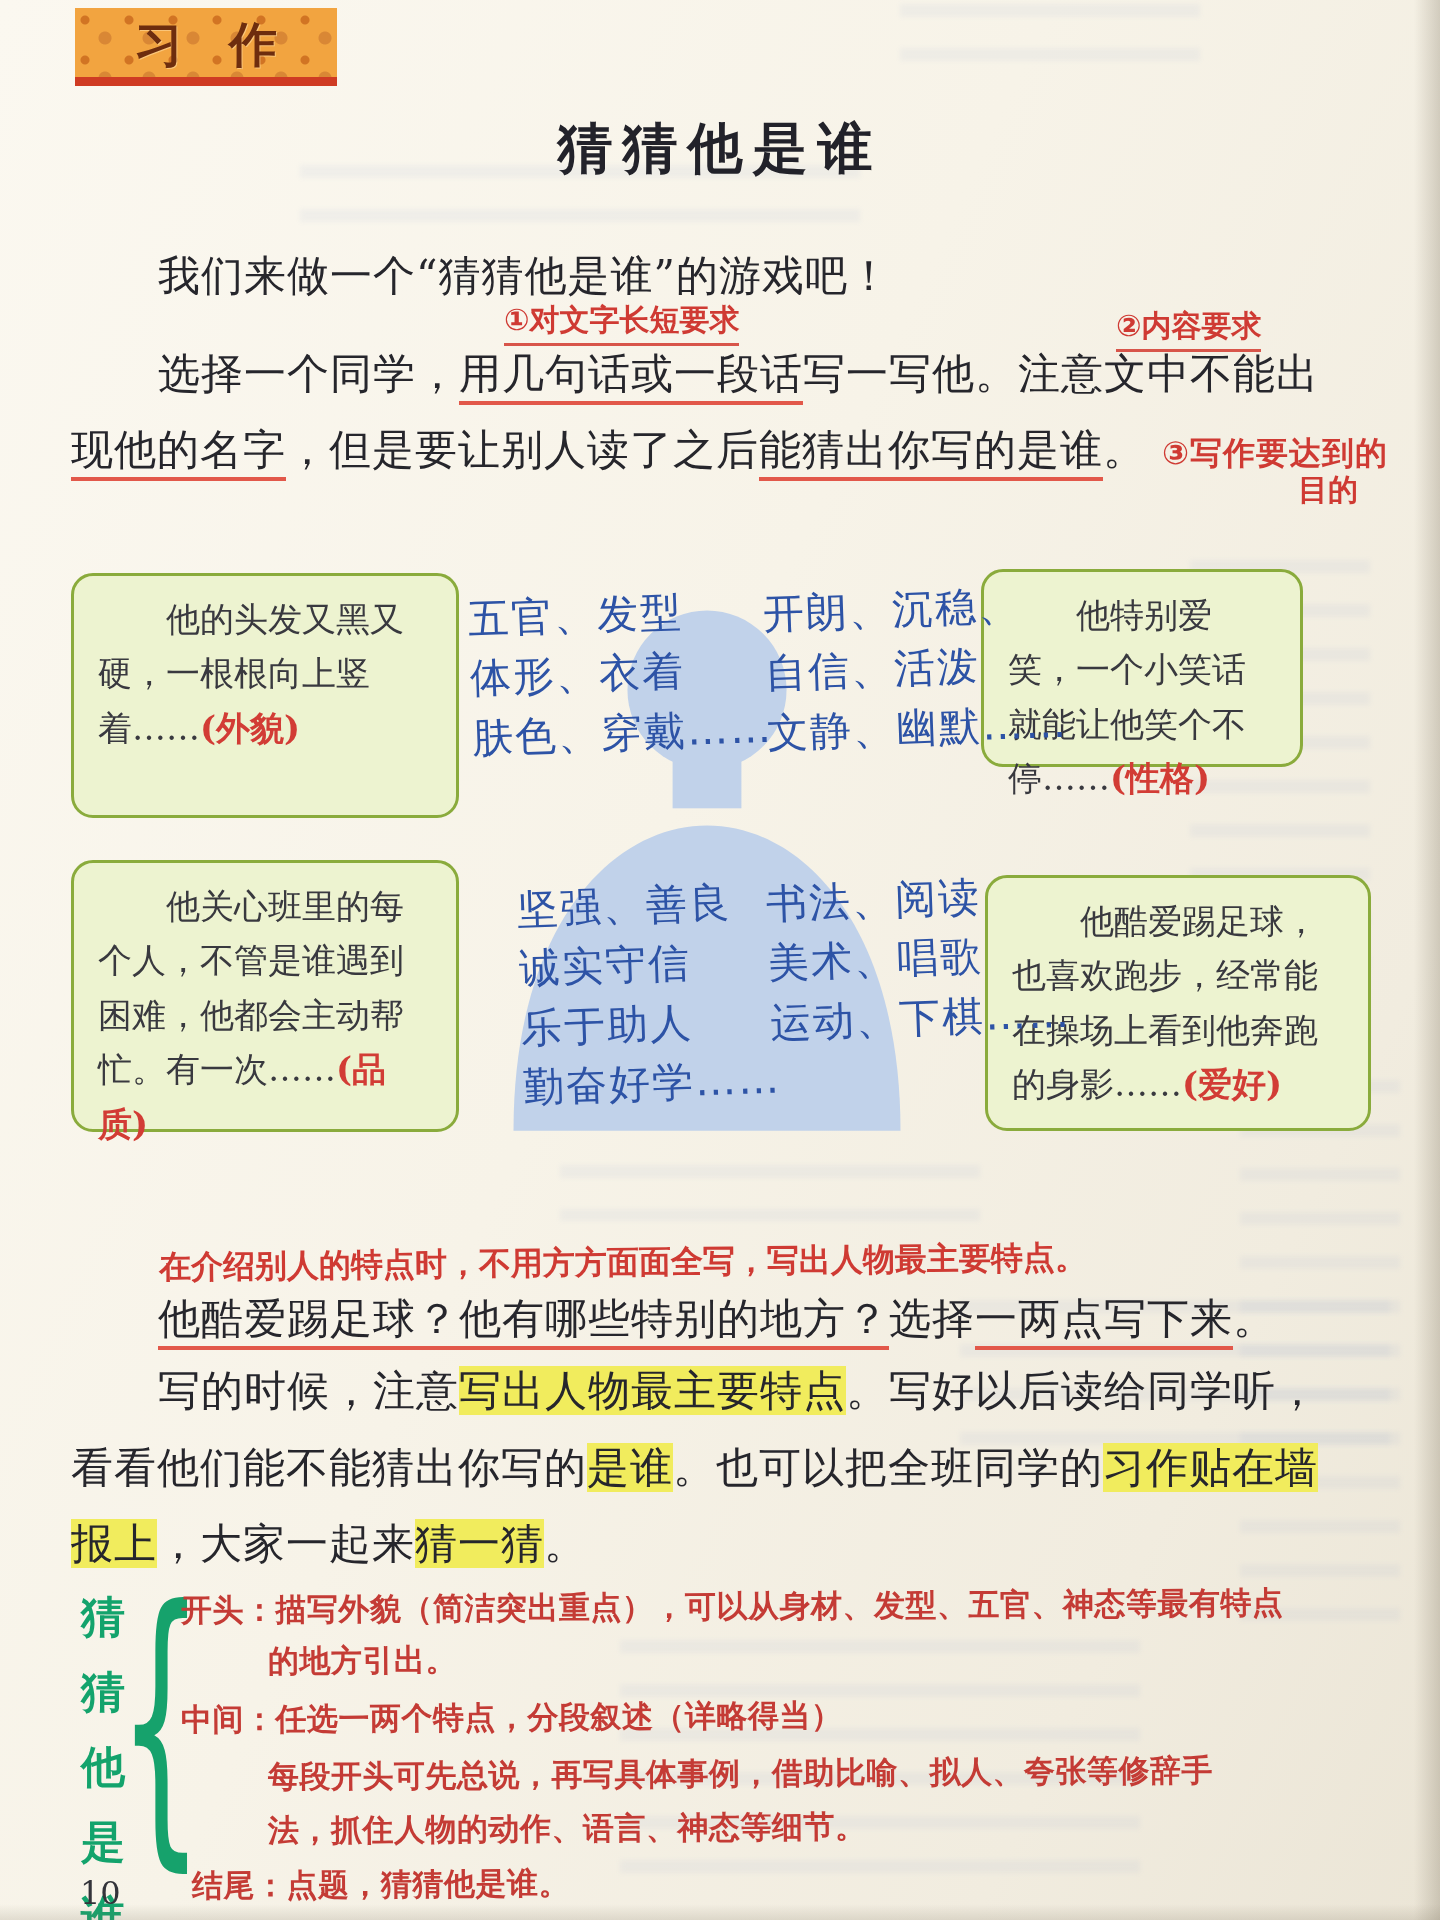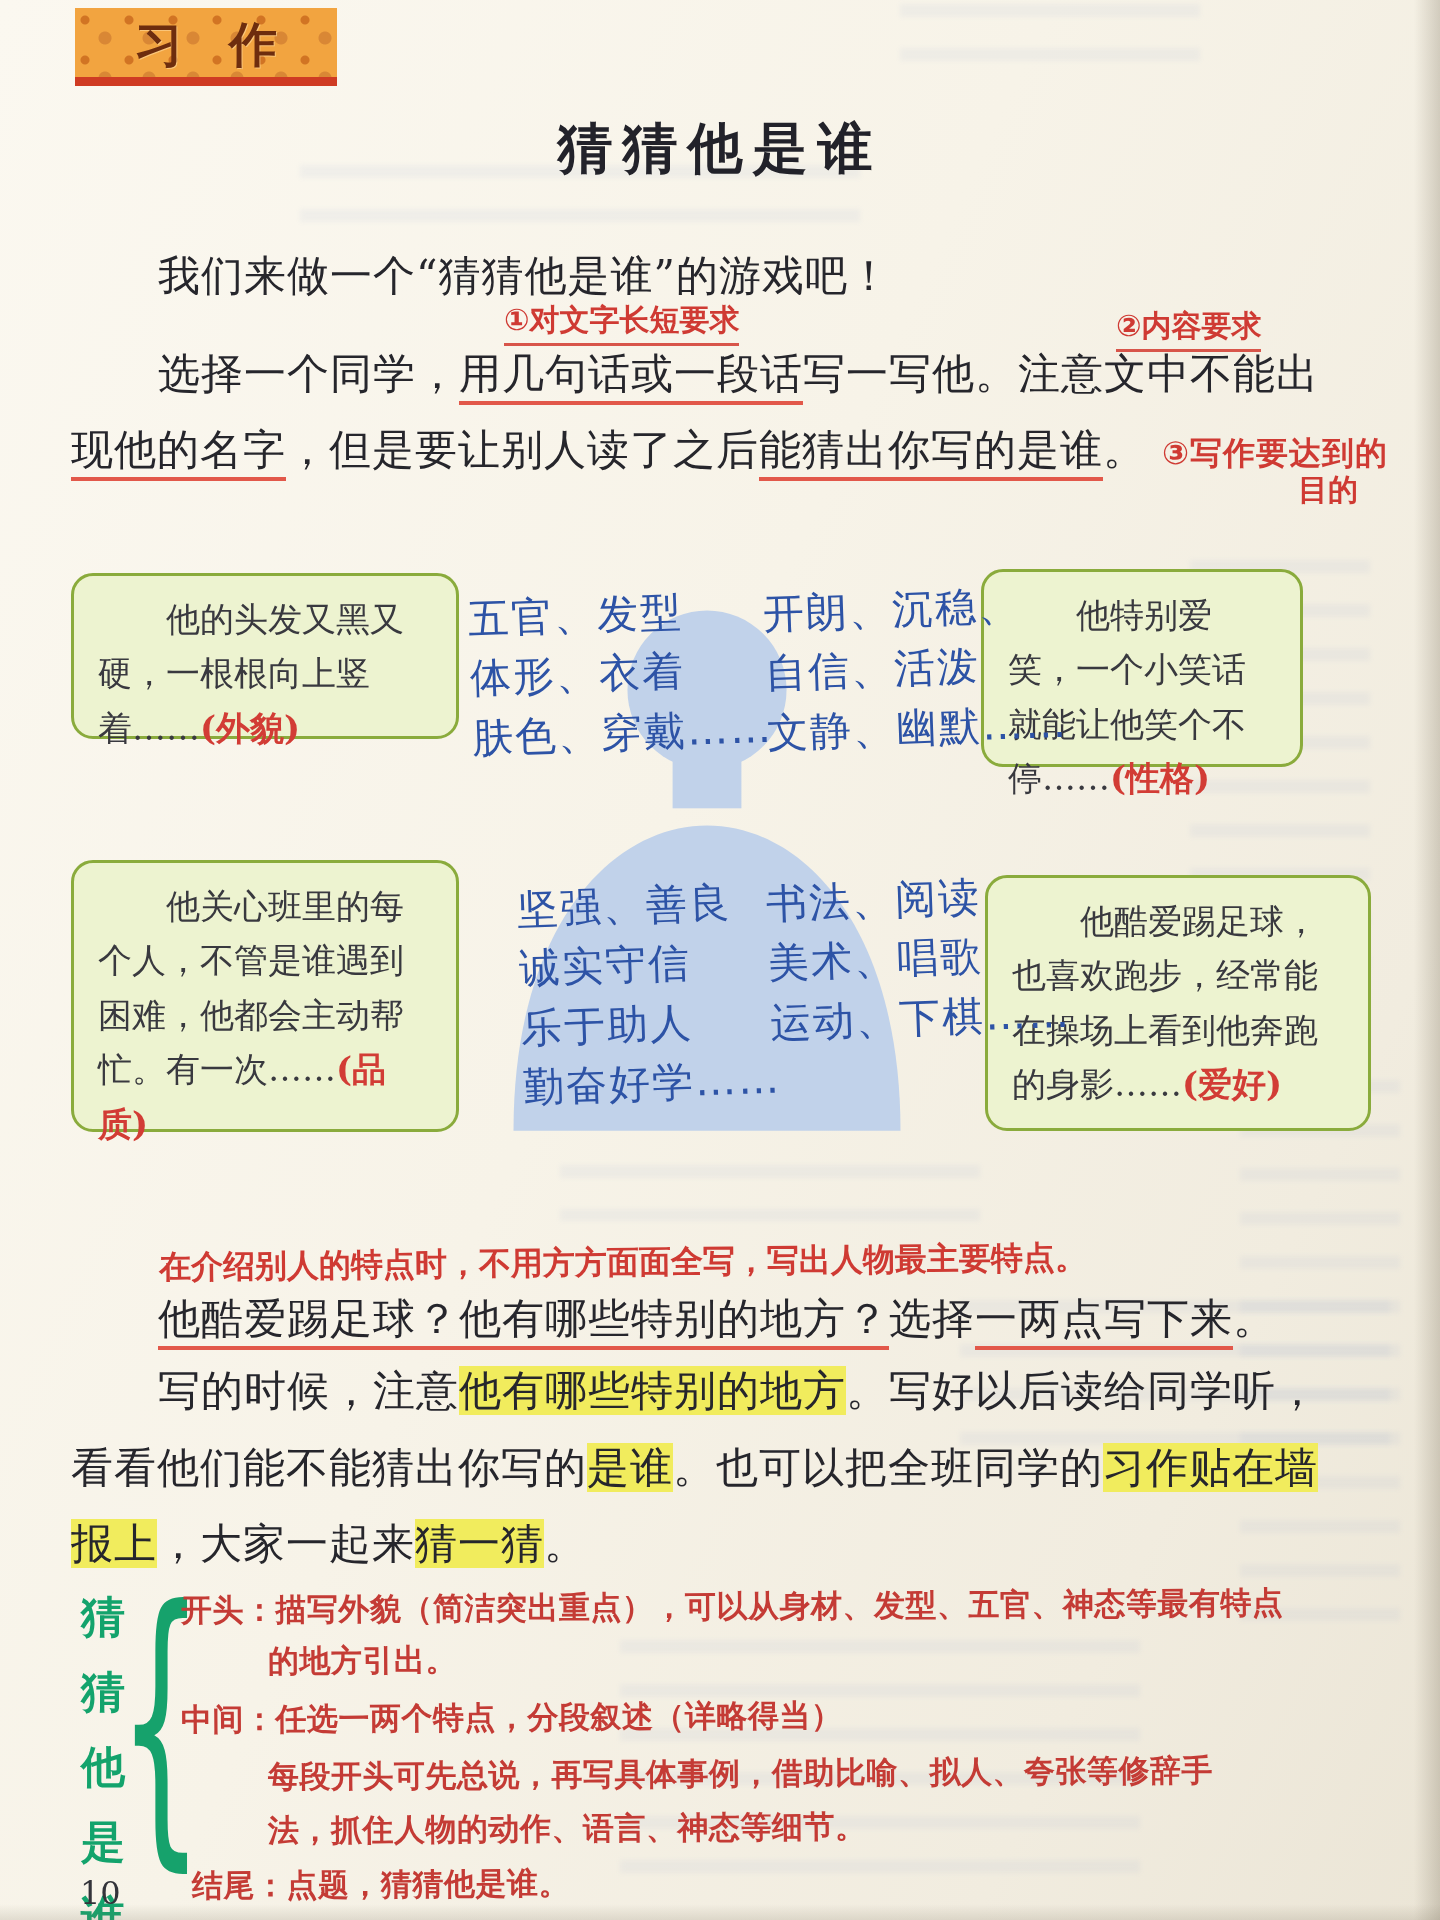--- a/index.html
+++ b/index.html
@@ -100,21 +100,21 @@
   <div class="ann" style="left:1298px; top:470px;">目的</div>
 
   <svg class="sil" width="430" height="525" viewBox="0 0 200 244">
     <g fill="#c1d2ea">
       <circle cx="100" cy="39" r="37"></circle>
       <rect x="84" y="58" width="32" height="36"></rect>
       <path d="M10 244 C10 150 55 102 100 102 C145 102 190 150 190 244 Z"></path>
     </g>
   </svg>
 
-  <div class="bubble" style="left:71px; top:573px; width:388px; height:166px;">
+  <div class="bubble" style="left:71px; top:573px; width:388px; height:245px;">
     <span>他的头发又黑又硬，一根根向上竖着……</span><span class="tag">(外貌)</span>
   </div>
   <div class="bubble" style="left:981px; top:569px; width:322px; height:198px;">
     <span>他特别爱笑，一个小笑话就能让他笑个不停……</span><span class="tag">(性格)</span>
   </div>
   <div class="bubble" style="left:71px; top:860px; width:388px; height:272px;">
     <span>他关心班里的每个人，不管是谁遇到困难，他都会主动帮忙。有一次……</span><span class="tag">(品质)</span>
   </div>
   <div class="bubble" style="left:985px; top:875px; width:386px; height:256px;">
     <span>他酷爱踢足球，也喜欢跑步，经常能在操场上看到他奔跑的身影……</span><span class="tag">(爱好)</span>
@@ -142,21 +142,21 @@
     <div>运动、下棋……</div>
   </div>
 
   <div class="midnote" style="left:159px; top:1241px;">在介绍别人的特点时，不用方方面面全写，写出人物最主要特点。</div>
 
   <div class="print" style="left:158px; top:1291px;">
     <span class="ul">他酷爱踢足球？</span><span class="ul">他有哪些特别的地方？</span><span>选择</span><span class="ul">一两点写下来</span><span>。</span>
   </div>
 
   <div class="print" style="left:158px; top:1363px;">
-    <span>写的时候，注意</span><span class="hl">他有哪些特别的地方</span><span>。写好以后读给同学听，</span>
+    <span>写的时候，注意</span><span class="hl">写出人物最主要特点</span><span>。写好以后读给同学听，</span>
   </div>
   <div class="print" style="left:71px; top:1440px;">
     <span>看看他们能不能猜出你写的</span><span class="hl">是谁</span><span>。也可以把全班同学的</span><span class="hl">习作贴在墙</span>
   </div>
   <div class="print" style="left:71px; top:1516px;">
     <span class="hl">报上</span><span>，大家一起来</span><span class="hl">猜一猜</span><span>。</span>
   </div>
 
   <div class="vlabel">
     <span>猜</span>

